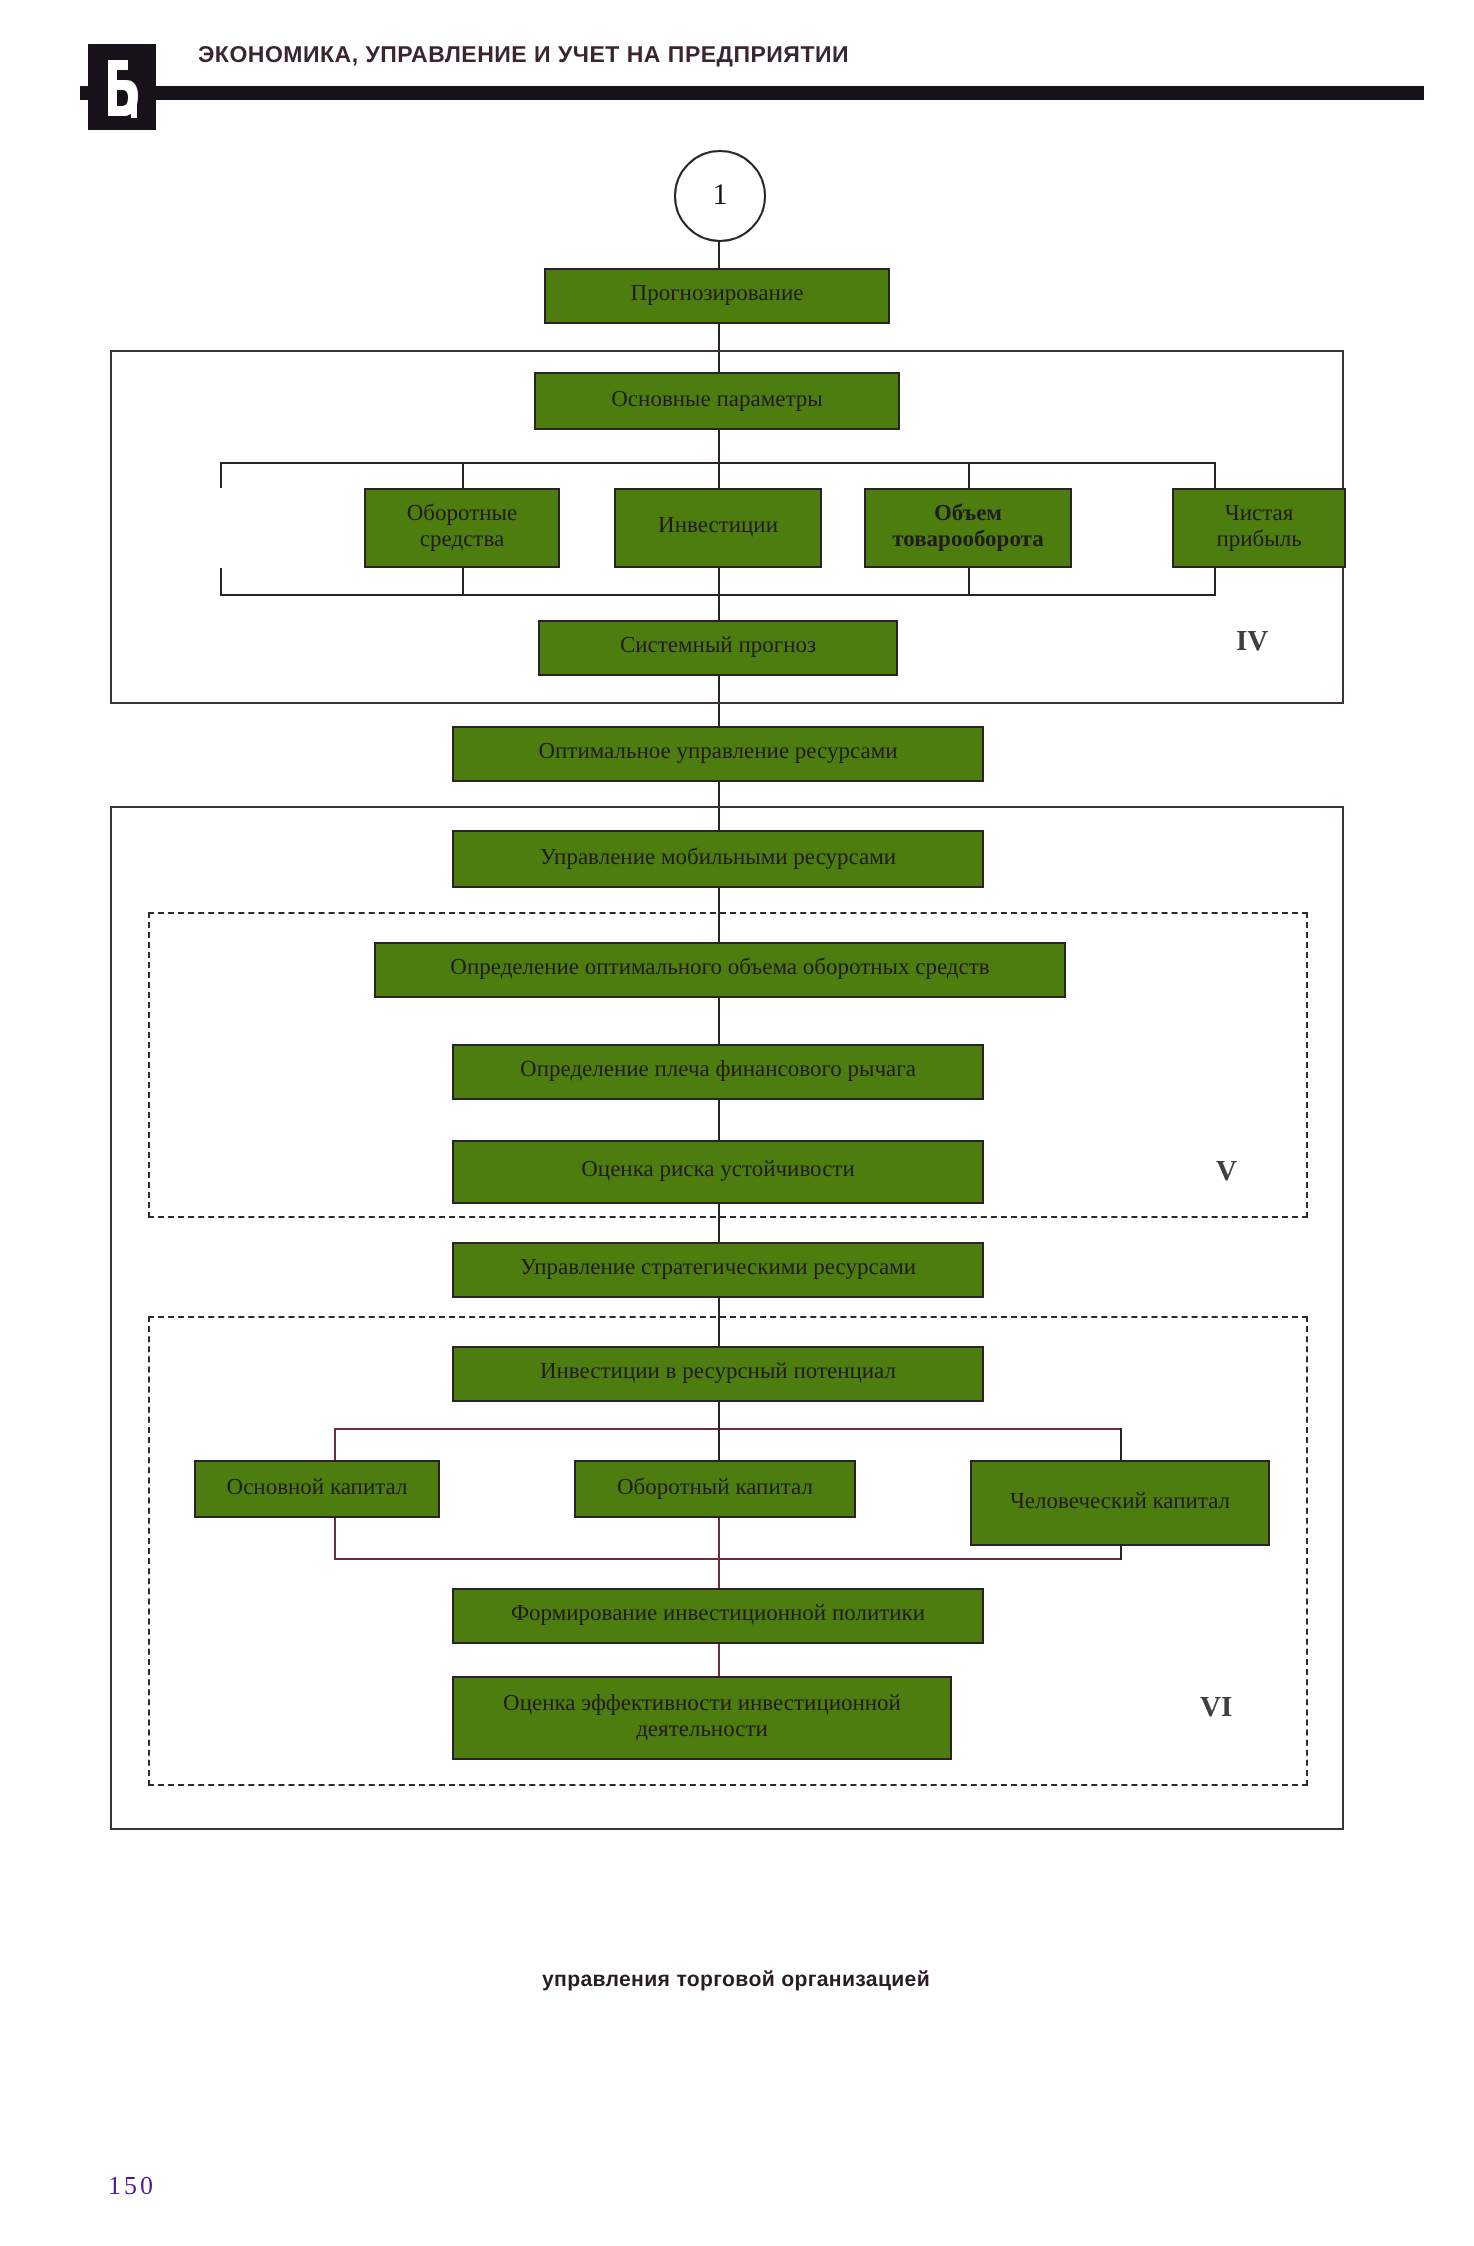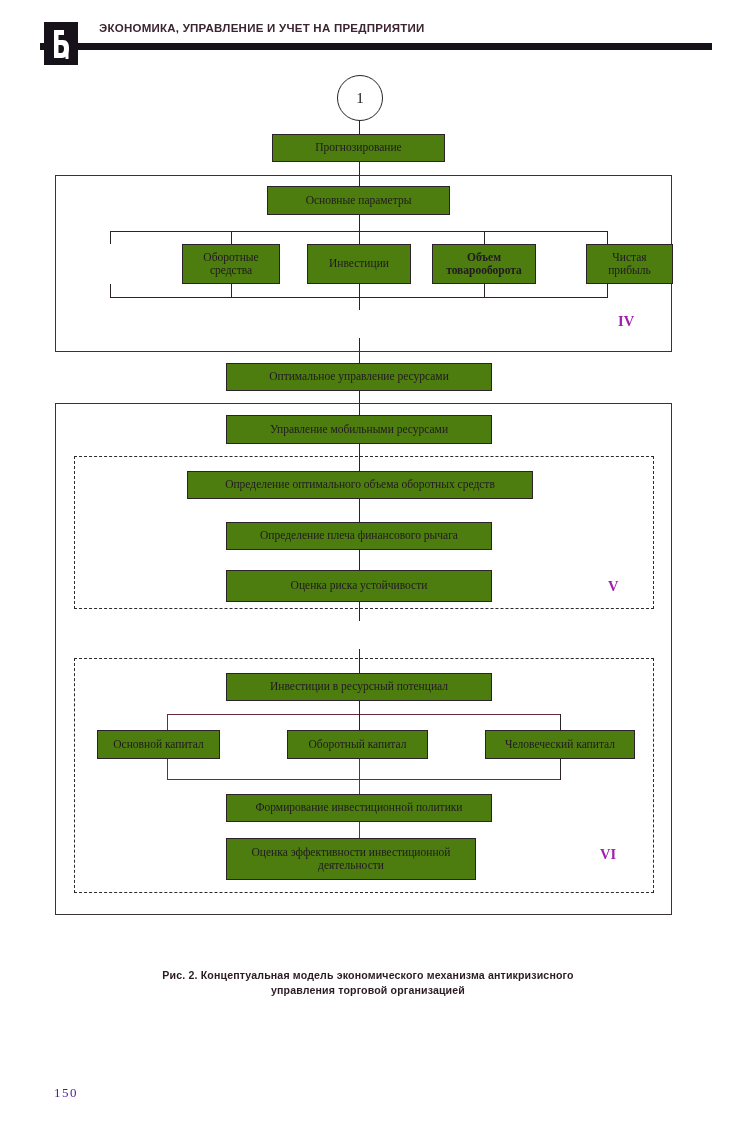--- a/index.html
+++ b/index.html
@@ -61,21 +61,21 @@
     position:absolute;box-sizing:border-box;
     border:1.3px solid #3a3238;background:transparent;z-index:1;
   }
   .frame.dashed{
     border:1.4px dashed #2f2830;
   }
   .roman{
     position:absolute;
     font-size:14.5px;font-weight:700;
     font-family:"Liberation Serif", serif;
-    color:#a21caf;z-index:2;
+    color:#404040;z-index:2;
   }
   
   .ln{position:absolute;background:#2a2228;z-index:0;}
   .ln.v{width:1.4px;}
   .ln.h{height:1.4px;}
   .ln.maroon{background:#6b2b3d;}
 
   
   .caption{
     position:absolute;left:68px;top:968px;width:600px;
@@ -146,63 +146,65 @@
 прибыль</div>
 
   <div class="ln v" style="left:109.5px;top:284px;height:14px;"></div>
   <div class="ln v" style="left:230.5px;top:284px;height:14px;"></div>
   <div class="ln v" style="left:358.5px;top:284px;height:14px;"></div>
   <div class="ln v" style="left:483.5px;top:284px;height:14px;"></div>
   <div class="ln v" style="left:606.5px;top:284px;height:14px;"></div>
   <div class="ln h" style="left:110px;top:297px;width:497px;"></div>
   <div class="ln v" style="left:358.5px;top:297px;height:13px;"></div>
 
+  <div class="node" style="left:269px;top:310px;width:180px;height:28px;">Системный прогноз</div>
   <div class="ln v" style="left:358.5px;top:338px;height:25px;"></div>
 
   <div class="node" style="left:226px;top:363px;width:266px;height:28px;">Оптимальное управление ресурсами</div>
   <div class="ln v" style="left:358.5px;top:391px;height:24px;"></div>
 
   <div class="node" style="left:226px;top:415px;width:266px;height:29px;">Управление мобильными ресурсами</div>
   <div class="ln v" style="left:358.5px;top:444px;height:27px;"></div>
 
   <div class="node thick" style="left:187px;top:471px;width:346px;height:28px;">Определение оптимального объема оборотных средств</div>
   <div class="ln v" style="left:358.5px;top:499px;height:23px;"></div>
 
   <div class="node" style="left:226px;top:522px;width:266px;height:28px;">Определение плеча финансового рычага</div>
   <div class="ln v" style="left:358.5px;top:550px;height:20px;"></div>
 
   <div class="node" style="left:226px;top:570px;width:266px;height:32px;">Оценка риска устойчивости</div>
   <div class="ln v" style="left:358.5px;top:602px;height:19px;"></div>
 
+  <div class="node" style="left:226px;top:621px;width:266px;height:28px;">Управление стратегическими ресурсами</div>
   <div class="ln v" style="left:358.5px;top:649px;height:24px;"></div>
 
   <div class="node" style="left:226px;top:673px;width:266px;height:28px;">Инвестиции в ресурсный потенциал</div>
 
   <div class="ln v" style="left:358.5px;top:701px;height:14px;"></div>
   <div class="ln h maroon" style="left:167px;top:714px;width:393px;"></div>
   <div class="ln v maroon" style="left:166.5px;top:714px;height:16px;"></div>
   <div class="ln v" style="left:358.5px;top:714px;height:16px;"></div>
   <div class="ln v" style="left:559.5px;top:714px;height:16px;"></div>
 
   <div class="node" style="left:97px;top:730px;width:123px;height:29px;">Основной капитал</div>
   <div class="node" style="left:287px;top:730px;width:141px;height:29px;">Оборотный капитал</div>
-  <div class="node" style="left:485px;top:730px;width:150px;height:29px;">Человеческий капитал</div>
+  <div class="node" style="left:485px;top:730px;width:150px;height:43px;">Человеческий капитал</div>
 
   <div class="ln v maroon" style="left:166.5px;top:759px;height:21px;"></div>
   <div class="ln v maroon" style="left:358.5px;top:759px;height:21px;"></div>
   <div class="ln v" style="left:559.5px;top:759px;height:21px;"></div>
   <div class="ln h maroon" style="left:167px;top:779px;width:393px;"></div>
   <div class="ln v maroon" style="left:358.5px;top:779px;height:15px;"></div>
 
   <div class="node thick" style="left:226px;top:794px;width:266px;height:28px;">Формирование инвестиционной политики</div>
   <div class="ln v maroon" style="left:358.5px;top:822px;height:16px;"></div>
 
   <div class="node" style="left:226px;top:838px;width:250px;height:42px;white-space:pre-line;">Оценка эффективности инвестиционной
 деятельности</div>
 
   <div class="caption">
-    <span>Рис. 2. Концептуальная модель экономического механизма антикризисного</span><br>
+    <br>
     <span>управления торговой организацией</span>
   </div>
 
   <div class="folio">150</div>
 
 </div>
 
 </body></html>

